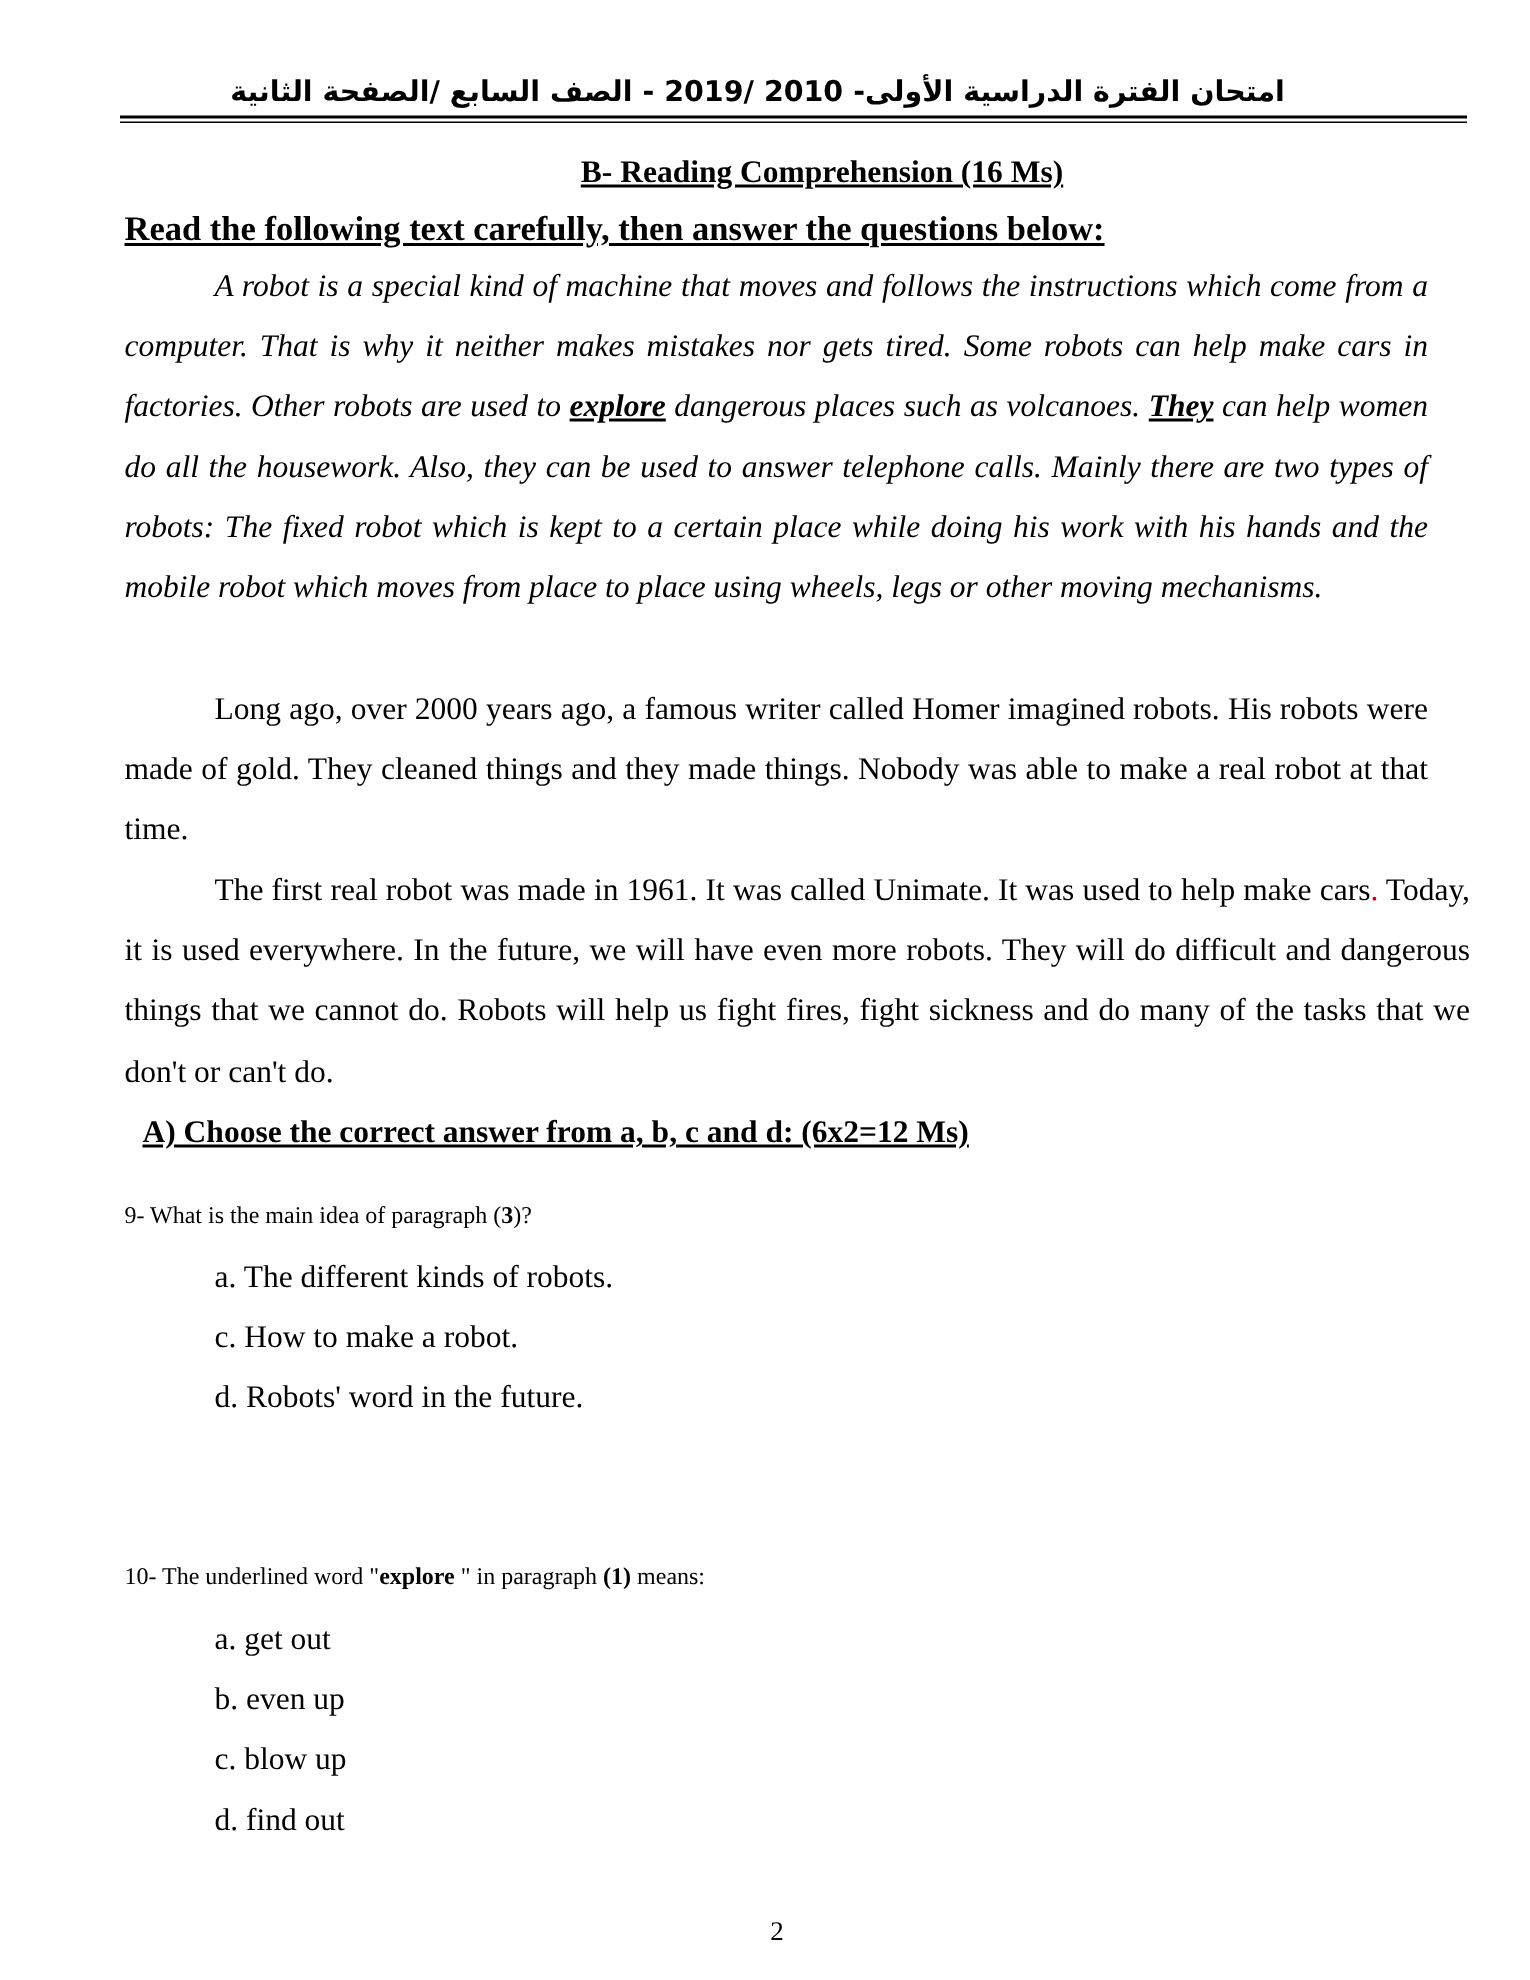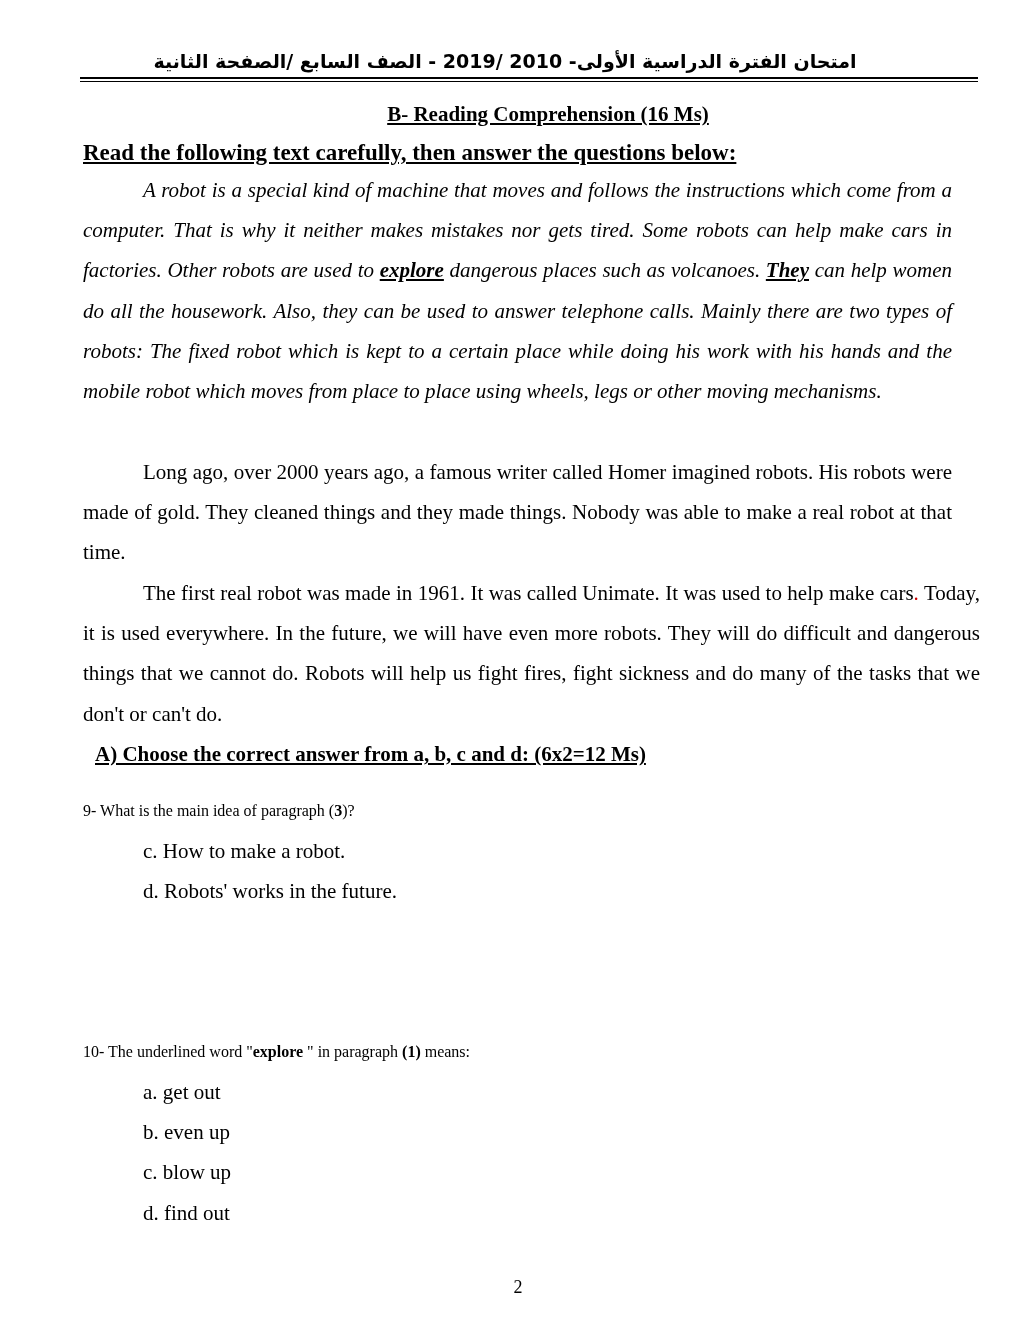--- a/index.html
+++ b/index.html
@@ -144,22 +144,23 @@
 
 <div class="passage p2"><span class="indent"></span><span>Long ago, over 2000 years ago, a famous writer called Homer imagined robots. His robots were made of gold. They cleaned things and they made things. Nobody was able to make a real robot at that time.</span></div>
 
 <div class="passage p3"><span class="indent"></span><span>The first real robot was made in 1961. It was called Unimate. It was used to help make cars</span><span class="red">.</span><span> Today, it is used everywhere. In the future, we will have even more robots. They will do difficult and dangerous things that we cannot do. Robots will help us fight fires, fight sickness and do many of the tasks that we don't or can't do.</span></div>
 
 <div class="sub-title">A) Choose the correct answer from a, b, c and d: (6x2=12 Ms)</div>
 
 <div class="question q9"><span>9- What is the main idea of paragraph </span><span>(</span><b>3</b><span>)?</span></div>
 
 <ul class="options opts9">
+  <li>a. The different kinds of robots.</li>
   <li>c. How to make a robot.</li>
-  <li>d. Robots' works in the future.</li>
+  <li>d. Robots' word in the future.</li>
 </ul>
 
 <div class="question q10"><span>10- The underlined word "</span><b>explore</b><span> " in paragraph </span><b>(1)</b><span> means:</span></div>
 
 <ul class="options opts10">
   <li>a. get out</li>
   <li>b. even up</li>
   <li>c. blow up</li>
   <li>d. find out</li>
 </ul>

